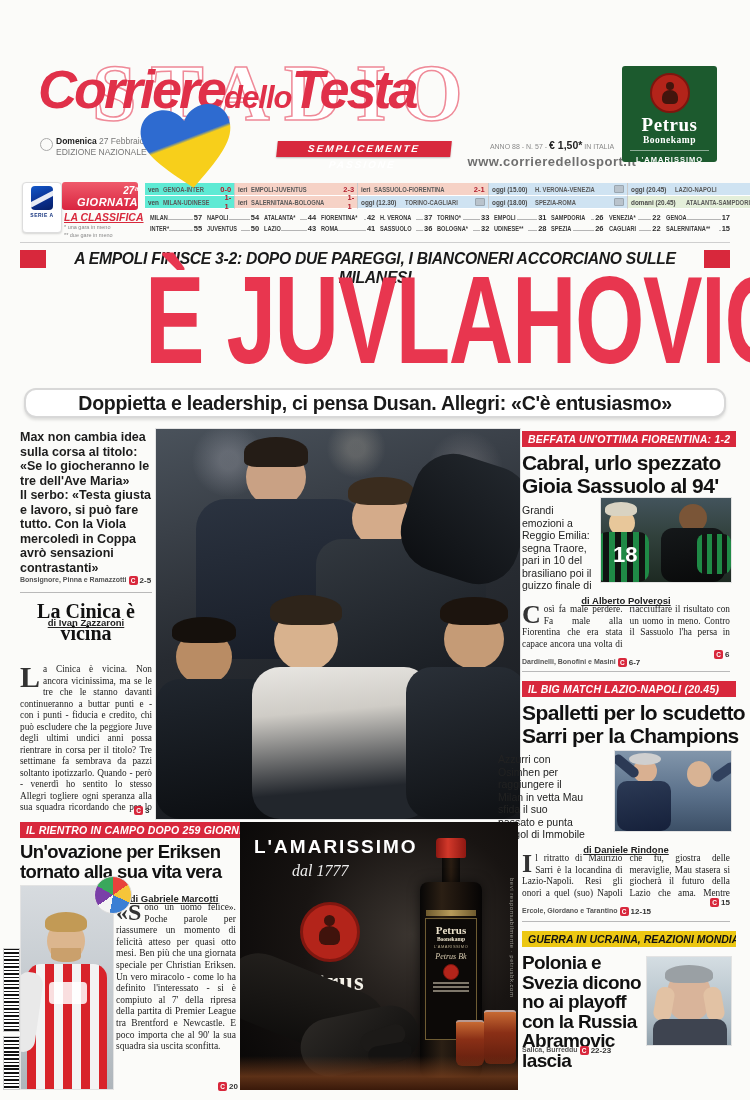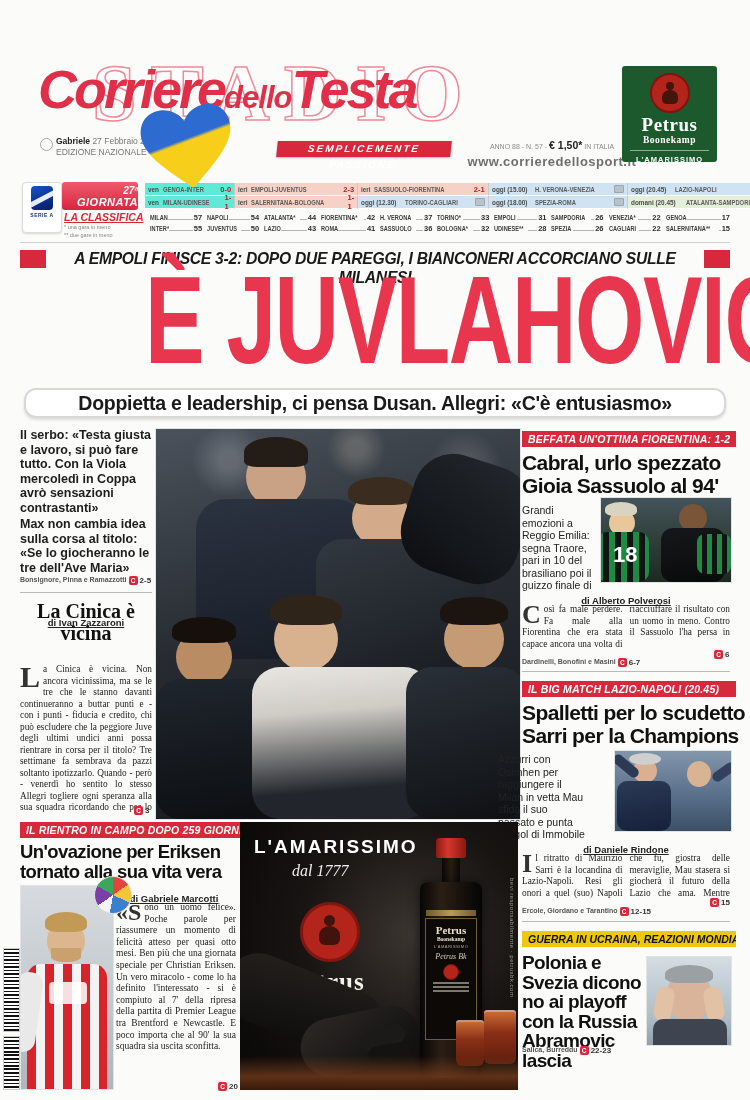--- a/index.html
+++ b/index.html
@@ -141,21 +141,21 @@
           <stop offset="0.48" stop-color="#2e6bd0"></stop>
         <stop offset="0.52" stop-color="#f7cf1b"></stop>
           <stop offset="1" stop-color="#f7cf1b"></stop>
       </linearGradient>
     </defs>
     <path d="M50 86 C22 62 4 45 4 27 C4 11 15 3 27 3 C37 3 46 9 50 17 C54 9 63 3 73 3 C85 3 96 11 96 27 C96 45 78 62 50 86 Z" fill="url(#ukr)"></path>
   </svg>
 
   <div class="abs edcircle" style="left:40px;top:138px;"></div>
   <div class="abs datewrap" style="left:56px;top:136px;">
-    <div><b>Gabriele</b><span> 27 Febbraio 2022</span></div>
+    <div><b>Domenica</b><span> 27 Febbraio 2022</span></div>
     <div>EDIZIONE NAZIONALE</div>
   </div>
 
   <div class="abs banner" style="left:277px;top:141px;width:174px;height:16px;">SEMPLICEMENTE PASSIONE</div>
 
   <div class="abs issue" style="left:462px;top:138px;width:180px;">
     <div><span>ANNO 88 - N. 57 -</span>
       <span class="price">€ 1,50*</span>
       <span>IN ITALIA</span></div>
     <div class="site">www.corrieredellosport.it</div>
@@ -371,22 +371,22 @@
 
   <div class="abs maintitle ctr" style="left:20px;top:262px;width:710px;height:122px;">
     <span class="maintitle-inner">È JUVLAHOVIC</span>
   </div>
 
   <div class="abs subhead ctr" style="left:24px;top:388px;width:698px;height:26px;">
     <span class="subhead-inner">Doppietta e leadership, ci pensa Dusan. Allegri: «C'è entusiasmo»</span>
   </div>
 
   <div class="abs boldintro" style="left:20px;top:428px;width:132px;height:144px;overflow:hidden;">
+    <p style="margin:2px 0 0 0;">Max non cambia idea sulla corsa al titolo: «Se lo giocheranno le tre dell'Ave Maria»</p>
     <p style="margin:0;">Il serbo: «Testa giusta e lavoro, si può fare tutto. Con la Viola mercoledì in Coppa avrò sensazioni contrastanti»</p>
-    <p style="margin:2px 0 0 0;">Max non cambia idea sulla corsa al titolo: «Se lo giocheranno le tre dell'Ave Maria»</p>
   </div>
   <div class="abs credit" style="left:20px;top:576px;width:140px;">
     <span>Bonsignore, Pinna e Ramazzotti</span><span class="pgref">C</span><span class="pgnum">2-5</span>
   </div>
   <div class="abs hr" style="left:20px;top:592px;width:132px;"></div>
 
   <div class="abs edit-title ctr" style="left:20px;top:600px;width:132px;">La Cinica è vicina</div>
   <div class="abs ctr" style="left:20px;top:612px;width:132px;">
     <span class="byline">di Ivan Zazzaroni</span>
   </div>

